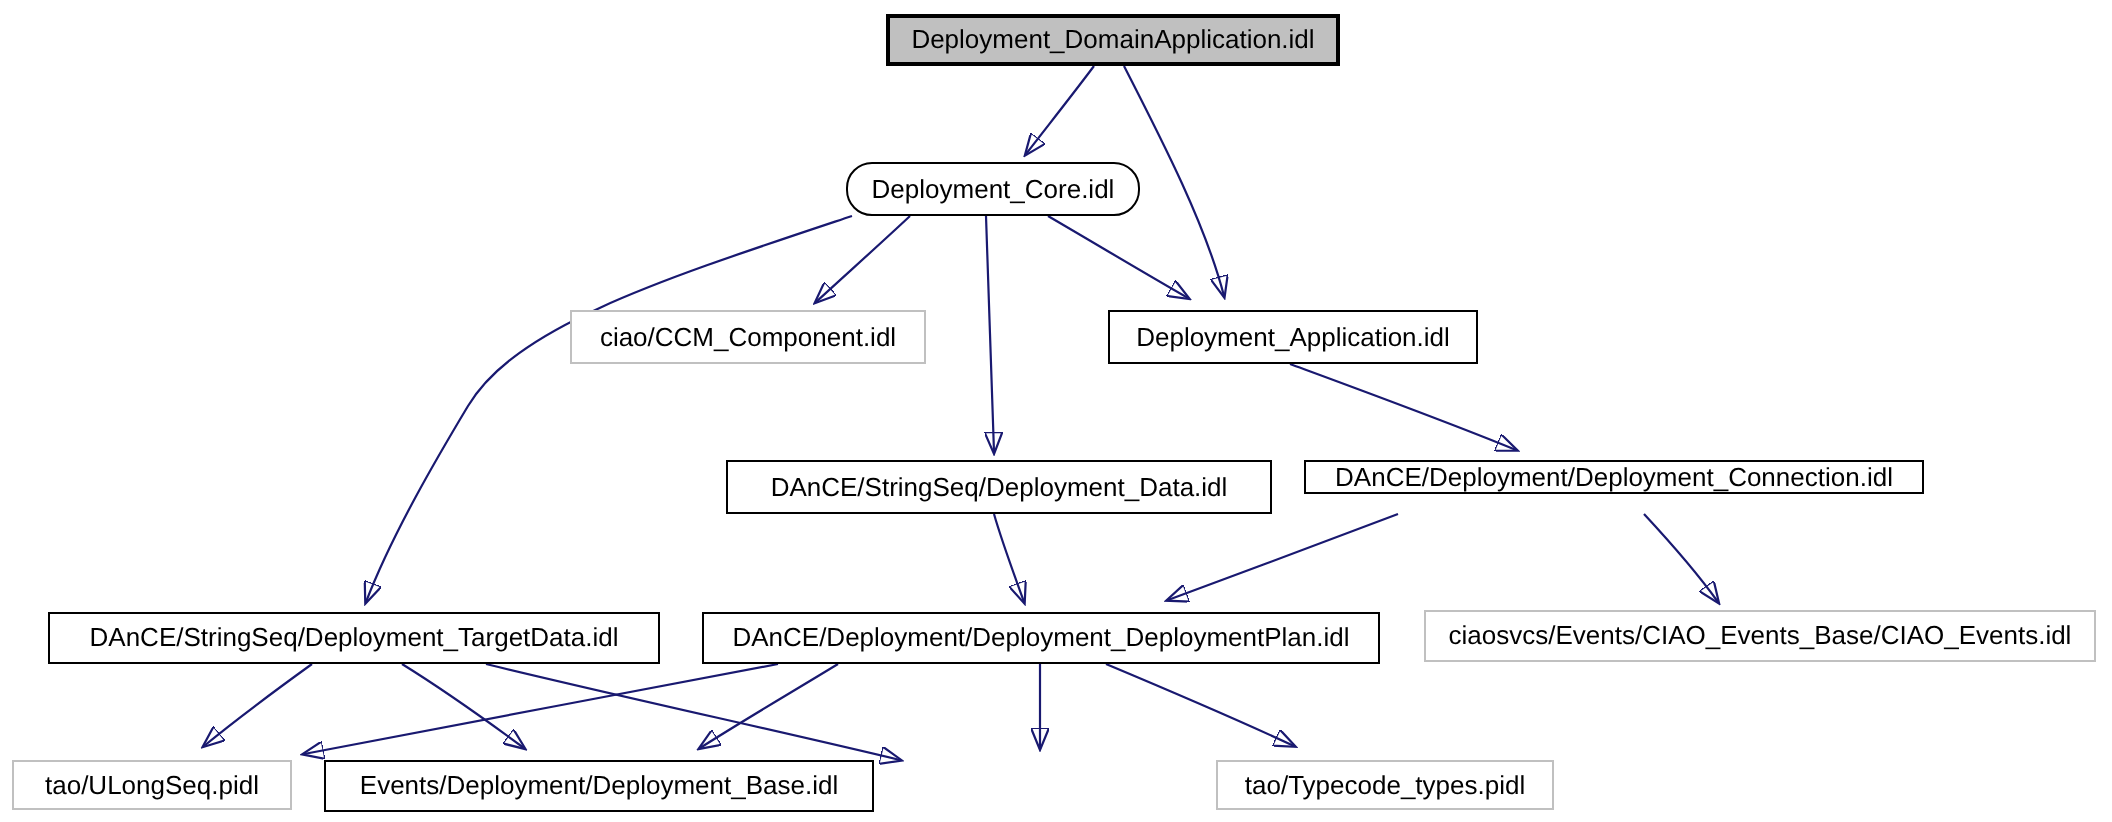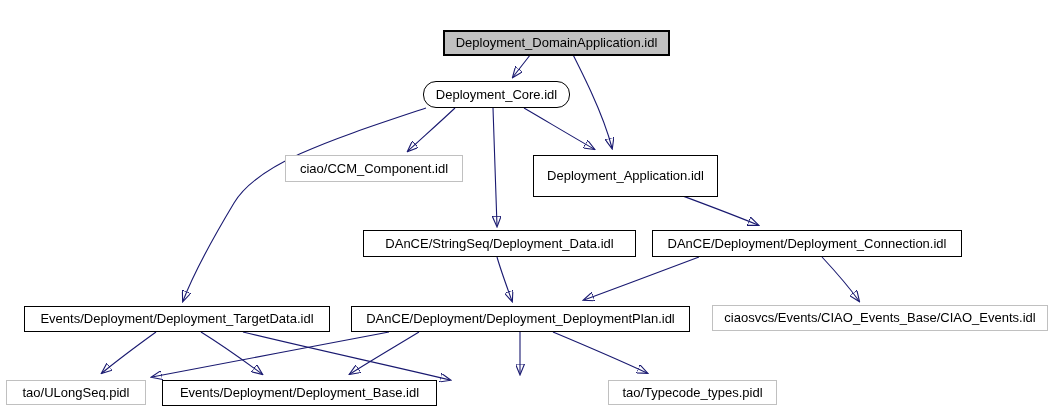--- a/index.html
+++ b/index.html
@@ -73,33 +73,33 @@
     <path d="M822,257 C835,271 849,287 859,301" marker-end="url(#arrow)"></path>
     <path d="M156,332 C138,345 119,359 102,373" marker-end="url(#arrow)"></path>
     <path d="M201,332 C222,345 243,360 262,374" marker-end="url(#arrow)"></path>
     <path d="M243,332 C313,349 392,366 450,380" marker-end="url(#arrow)"></path>
     <path d="M389,332 C312,347 228,362 152,377" marker-end="url(#arrow)"></path>
     <path d="M419,332 C396,346 372,360 350,374" marker-end="url(#arrow)"></path>
     <path d="M520,332 L520,374" marker-end="url(#arrow)"></path>
     <path d="M553,332 C584,345 617,359 647,373" marker-end="url(#arrow)"></path>
   </svg>
 
-  <div class="node root" style="left:443px; top:7px; width:227px; height:26px;margin-top:23px;">Deployment_DomainApplication.idl</div>
+  <div class="node root" style="left:443px; top:7px; width:227px; height:26px;">Deployment_DomainApplication.idl</div>
 
   <div class="node internal" style="left:423px; top:81px; width:147px; height:27px;border-radius:13px;">Deployment_Core.idl</div>
 
   <div class="node external" style="left:285px; top:155px; width:178px; height:27px;">ciao/CCM_Component.idl</div>
 
-  <div class="node internal" style="left:533px; top:155px; width:185px; height:42px;">Deployment_Application.idl</div>
+  <div class="node internal" style="left:554px; top:155px; width:185px; height:27px;">Deployment_Application.idl</div>
 
   <div class="node internal" style="left:363px; top:230px; width:273px; height:27px;">DAnCE/StringSeq/Deployment_Data.idl</div>
 
-  <div class="node internal" style="left:652px; top:230px; width:310px; height:27px;">DAnCE/Deployment/Deployment_Connection.idl</div>
+  <div class="node internal" style="left:652px; top:230px; width:310px; height:17px;">DAnCE/Deployment/Deployment_Connection.idl</div>
 
-  <div class="node internal" style="left:24px; top:306px; width:306px; height:26px;">Events/Deployment/Deployment_TargetData.idl</div>
+  <div class="node internal" style="left:24px; top:306px; width:306px; height:26px;">DAnCE/StringSeq/Deployment_TargetData.idl</div>
 
   <div class="node internal" style="left:351px; top:306px; width:339px; height:26px;">DAnCE/Deployment/Deployment_DeploymentPlan.idl</div>
 
   <div class="node external" style="left:712px; top:305px; width:336px; height:26px;">ciaosvcs/Events/CIAO_Events_Base/CIAO_Events.idl</div>
 
   <div class="node external" style="left:6px; top:380px; width:140px; height:25px;">tao/ULongSeq.pidl</div>
 
   <div class="node internal" style="left:162px; top:380px; width:275px; height:26px;">Events/Deployment/Deployment_Base.idl</div>
 
 

